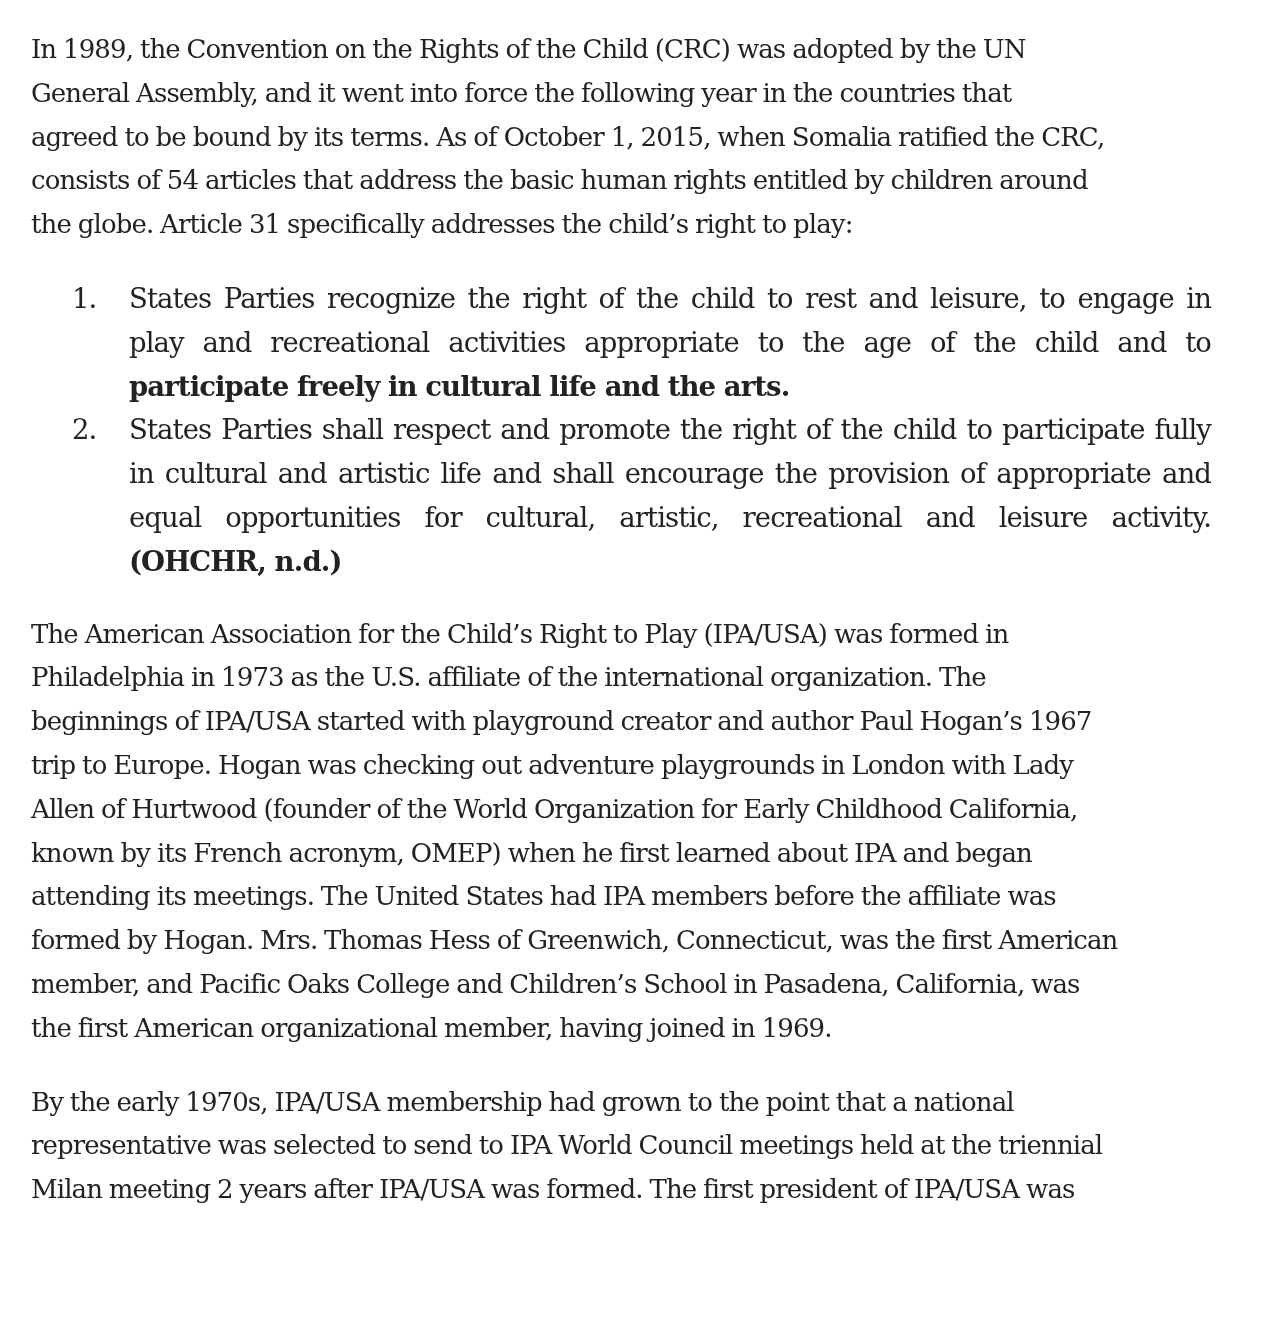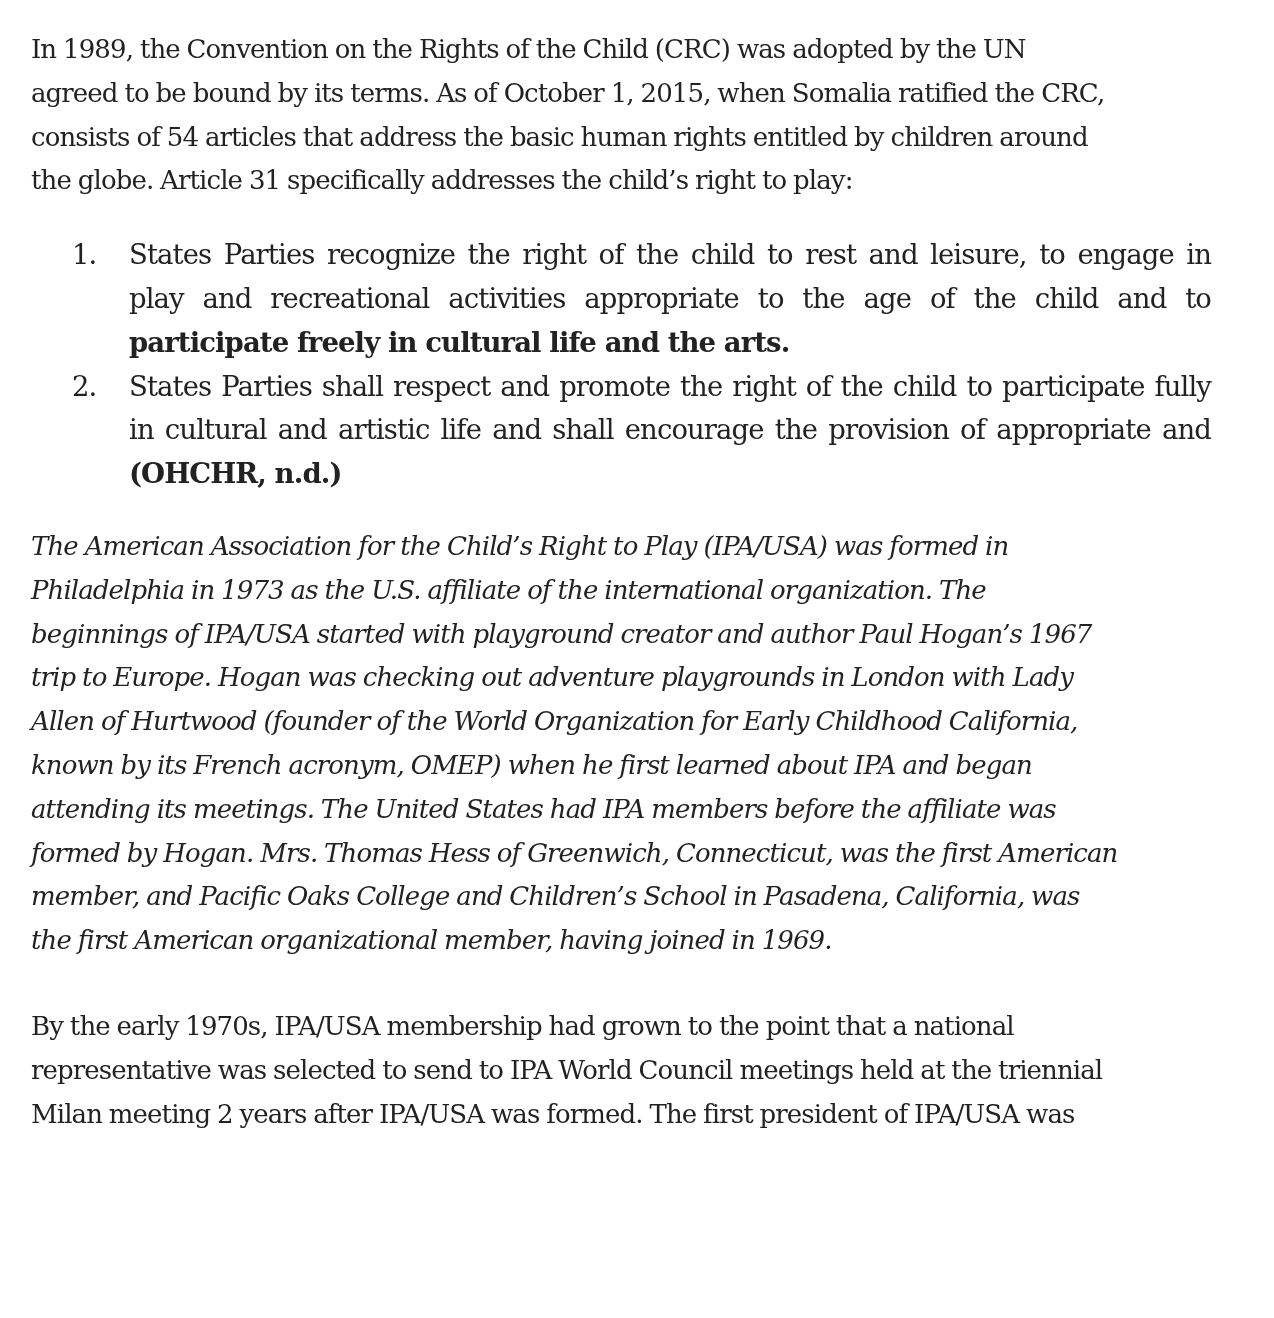--- a/index.html
+++ b/index.html
@@ -24,21 +24,21 @@
   .para {
     margin: 0;
     font-size: 26px;
     line-height: 43.8px;
     letter-spacing: -0.9px;
     word-spacing: -0.5px;
     white-space: nowrap;
   }
   .para .line { display: block; }
   .para-1 { margin-bottom: 30px; }
-  .para-2 { margin-bottom: 42px; font-style: italic; }
+  .para-2 { margin-bottom: 30px; }
 
   .article-list {
     list-style: none;
     margin: 0 0 29px 0;
     padding: 0;
   }
   .article-item {
     position: relative;
     padding-left: 79px;
     font-size: 27.5px;
@@ -62,36 +62,38 @@
     font-weight: bold;
   }
 </style>
 </head>
 <body>
 
 <div class="page">
 
   <p class="para para-1">
     <span class="line">In 1989, the Convention on the Rights of the Child (CRC) was adopted by the UN</span>
+    <span class="line">General Assembly, and it went into force the following year in the countries that</span>
     <span class="line">agreed to be bound by its terms. As of October 1, 2015, when Somalia ratified the CRC,</span>
     <span class="line">consists of 54 articles that address the basic human rights entitled by children around</span>
     <span class="line">the globe. Article 31 specifically addresses the child’s right to play:</span>
   </p>
 
   <ol class="article-list">
     <li class="article-item">
       <span class="article-num">1.</span>
       <span class="article-line">States Parties recognize the right of the child to rest and leisure, to engage in</span>
       <span class="article-line">play and recreational activities appropriate to the age of the child and to</span>
       <span class="article-line last">participate freely in cultural life and the arts.</span>
     </li>
     <li class="article-item">
       <span class="article-num">2.</span>
       <span class="article-line">States Parties shall respect and promote the right of the child to participate fully</span>
       <span class="article-line">in cultural and artistic life and shall encourage the provision of appropriate and</span>
+      <span class="article-line">equal opportunities for cultural, artistic, recreational and leisure activity.</span>
       <span class="article-line last">(OHCHR, n.d.)</span>
     </li>
   </ol>
 
   <p class="para para-2">
     <span class="line">The American Association for the Child’s Right to Play (IPA/USA) was formed in</span>
     <span class="line">Philadelphia in 1973 as the U.S. affiliate of the international organization. The</span>
     <span class="line">beginnings of IPA/USA started with playground creator and author Paul Hogan’s 1967</span>
     <span class="line">trip to Europe. Hogan was checking out adventure playgrounds in London with Lady</span>
     <span class="line">Allen of Hurtwood (founder of the World Organization for Early Childhood California,</span>

